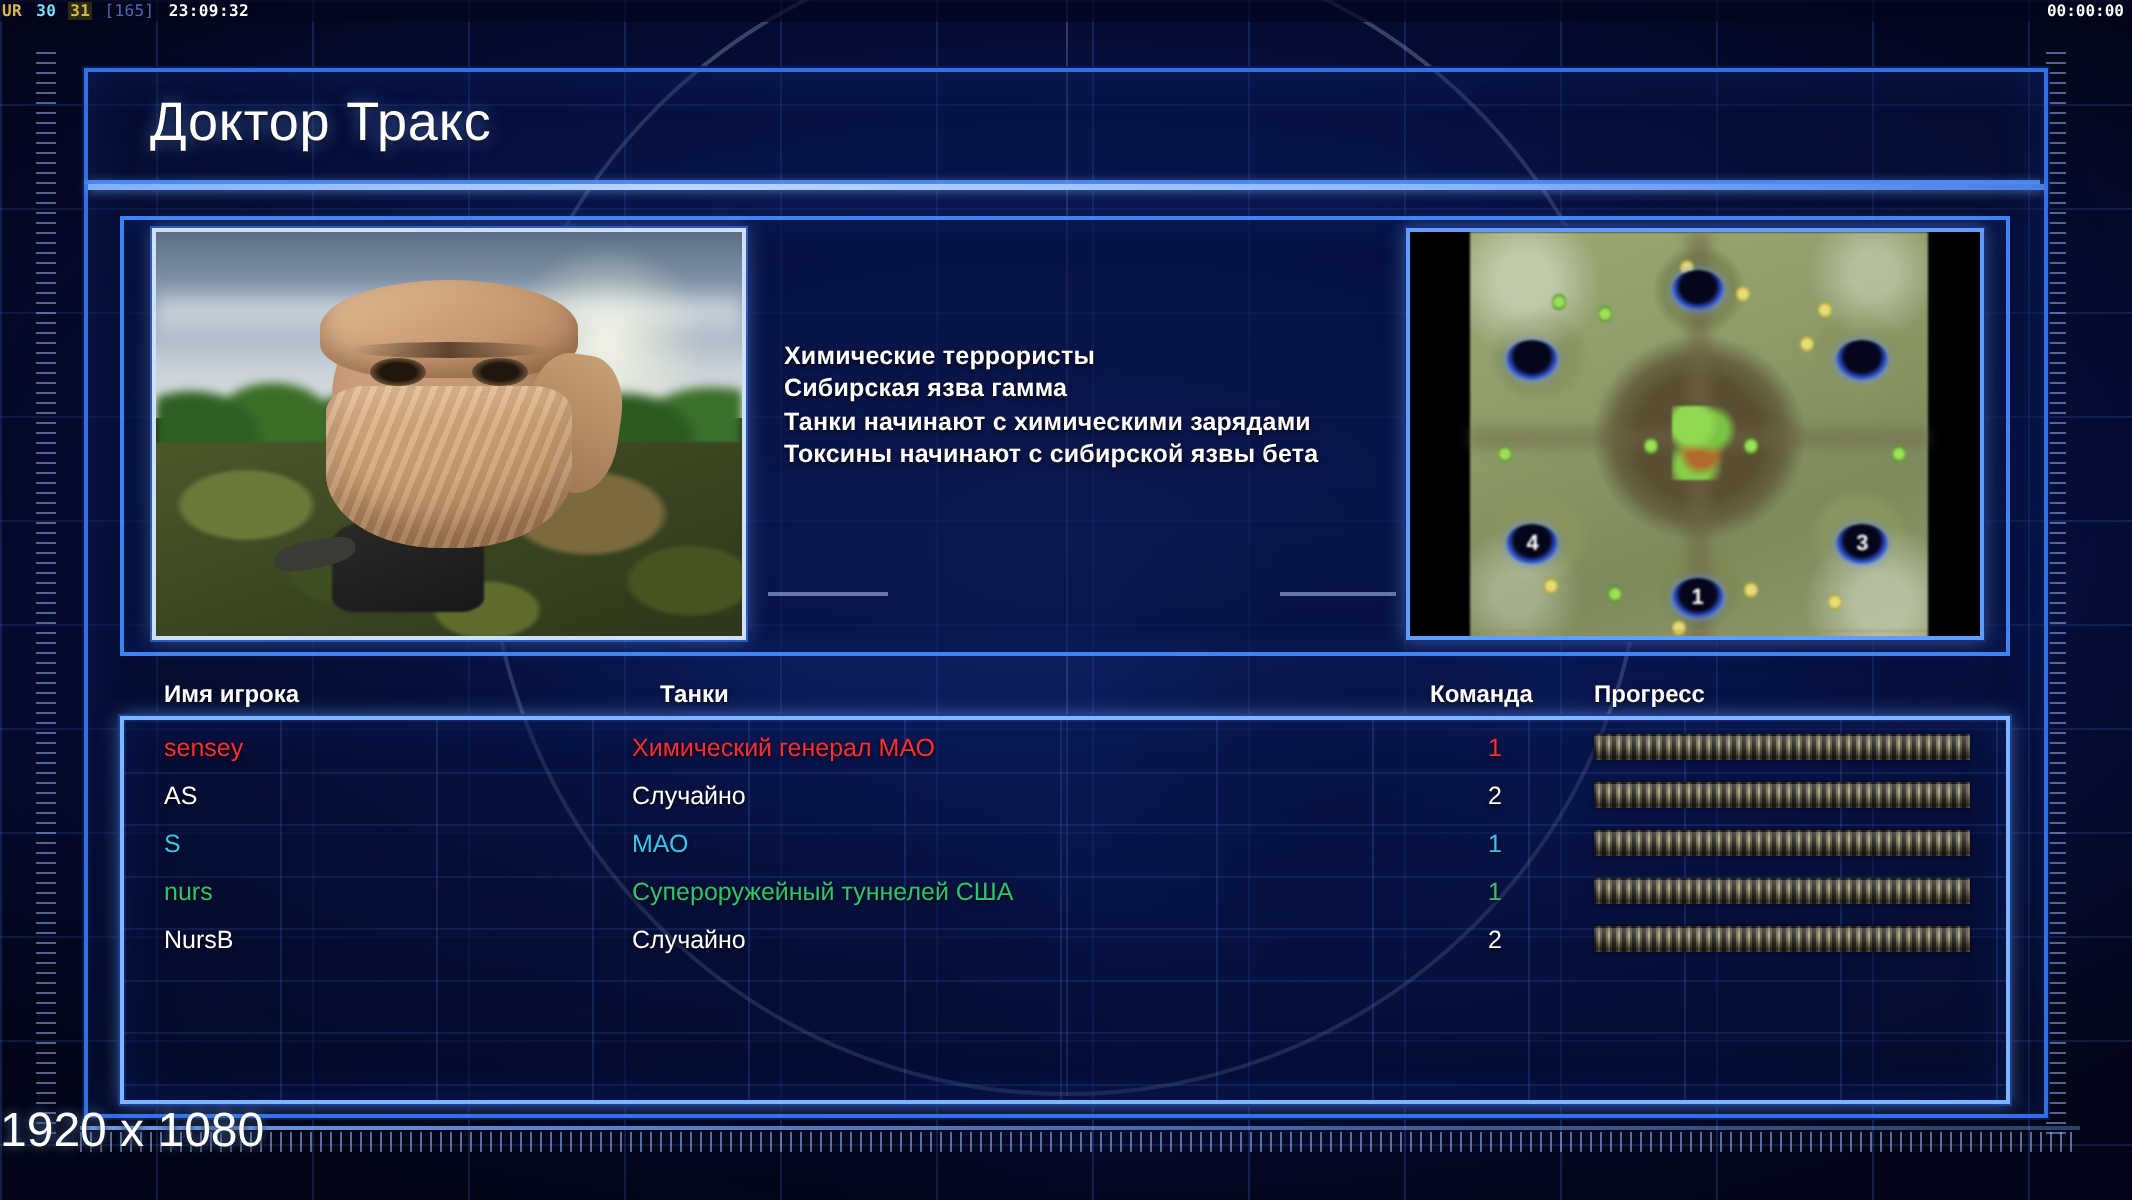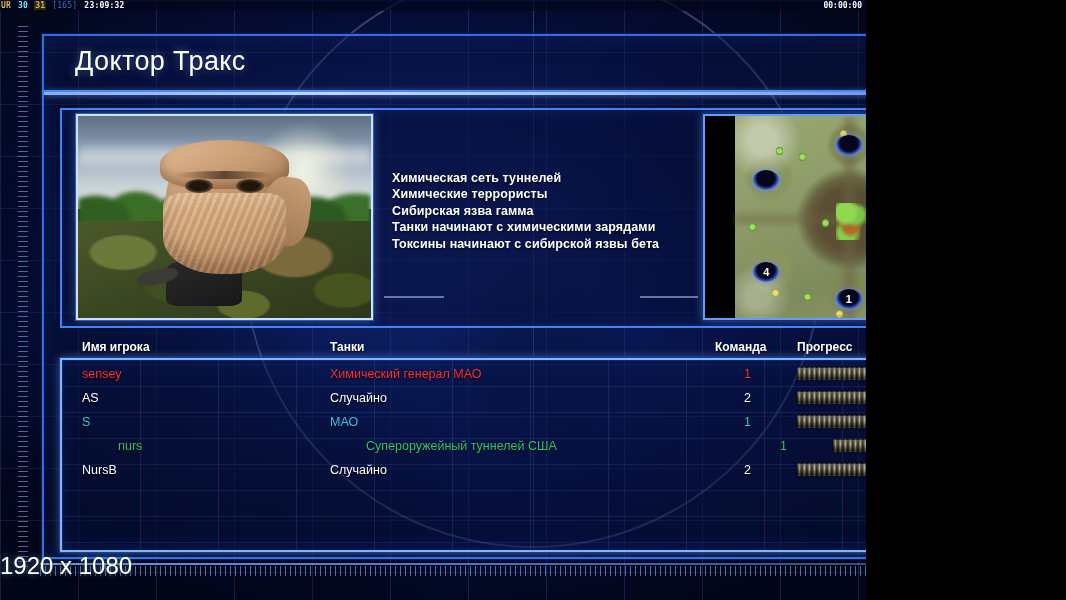--- a/index.html
+++ b/index.html
@@ -4,21 +4,21 @@
 <style>
   * { margin:0; padding:0; box-sizing:border-box; }
   html,body { width:1066px; height:600px; overflow:hidden; background:#000; }
   body {
     font-family:"Liberation Sans", sans-serif;
     -webkit-font-smoothing:antialiased;
   }
 
   
   #screen {
-    position:relative; width:866px; height:600px;
+    position:relative; width:1066px; height:600px;
     background:#02030f;
     overflow:hidden;
     padding-left:28px;
   }
 
   
   .bg-base {
     position:absolute; inset:0;
     background:
       radial-gradient(ellipse 70% 60% at 50% 45%, #12287a 0%, #0a1a5c 38%, #050d38 68%, #020618 100%);
@@ -342,21 +342,21 @@
   }
   .row {
     position:absolute; left:0; width:945px; height:24px;
   }
   .cell {
     position:absolute; top:0; height:24px; line-height:24px;
     font-size:12.5px; white-space:nowrap;
     text-shadow:0 1px 2px rgba(0,0,0,.9);
   }
   .cell.name  { left:22px; }
-  .cell.army  { left:270px; }
+  .cell.army  { left:256px; }
   .cell.team  { left:684px; text-align:left; }
 
   .bar {
     position:absolute; left:737px; top:5px; width:188px; height:13px;
     background:
       repeating-linear-gradient(to right,
         #3c3a2c 0 1px,
         #7d7761 1px 2px,
         #b5ad8c 2px 3px,
         #6a6450 3px 4px,
@@ -425,21 +425,20 @@
       <div class="p-brow"></div>
       <div class="p-eyes">
         <div class="p-eye l"></div>
         <div class="p-eye r"></div>
       </div>
       <div class="p-mask"></div>
     </div>
   </div>
 
   <div class="desc">
-    <div class="desc-line">Химическая сеть туннелей</div>
     <div class="desc-line">Химические террористы</div>
     <div class="desc-line">Сибирская язва гамма</div>
     <div class="desc-line">Танки начинают с химическими зарядами</div>
     <div class="desc-line">Токсины начинают с сибирской язвы бета</div>
   </div>
   <div class="desc-accent-l"></div>
   <div class="desc-accent-r"></div>
 
   <div class="map-wrap">
     <div class="map-img">
@@ -498,21 +497,21 @@
         <div class="cell army" style="color: rgb(255, 255, 255);">Случайно</div>
         <div class="cell team" style="color: rgb(255, 255, 255);">2</div>
         <div class="bar" style="width: 188px;"></div>
       </div>
       <div class="row" style="top: 48px;">
         <div class="cell name" style="color: rgb(49, 199, 240);">S</div>
         <div class="cell army" style="color: rgb(49, 199, 240);">МАО</div>
         <div class="cell team" style="color: rgb(49, 199, 240);">1</div>
         <div class="bar" style="width: 188px;"></div>
       </div>
-      <div class="row" style="top: 72px; margin-left: 36px;">
+      <div class="row" style="top: 72px;">
         <div class="cell name" style="color: rgb(47, 196, 106);">nurs</div>
         <div class="cell army" style="color: rgb(47, 196, 106);">Супероружейный туннелей США</div>
         <div class="cell team" style="color: rgb(47, 196, 106);">1</div>
         <div class="bar" style="width: 188px;"></div>
       </div>
       <div class="row" style="top: 96px;">
         <div class="cell name" style="color: rgb(255, 255, 255);">NursB</div>
         <div class="cell army" style="color: rgb(255, 255, 255);">Случайно</div>
         <div class="cell team" style="color: rgb(255, 255, 255);">2</div>
         <div class="bar" style="width: 188px;"></div>

